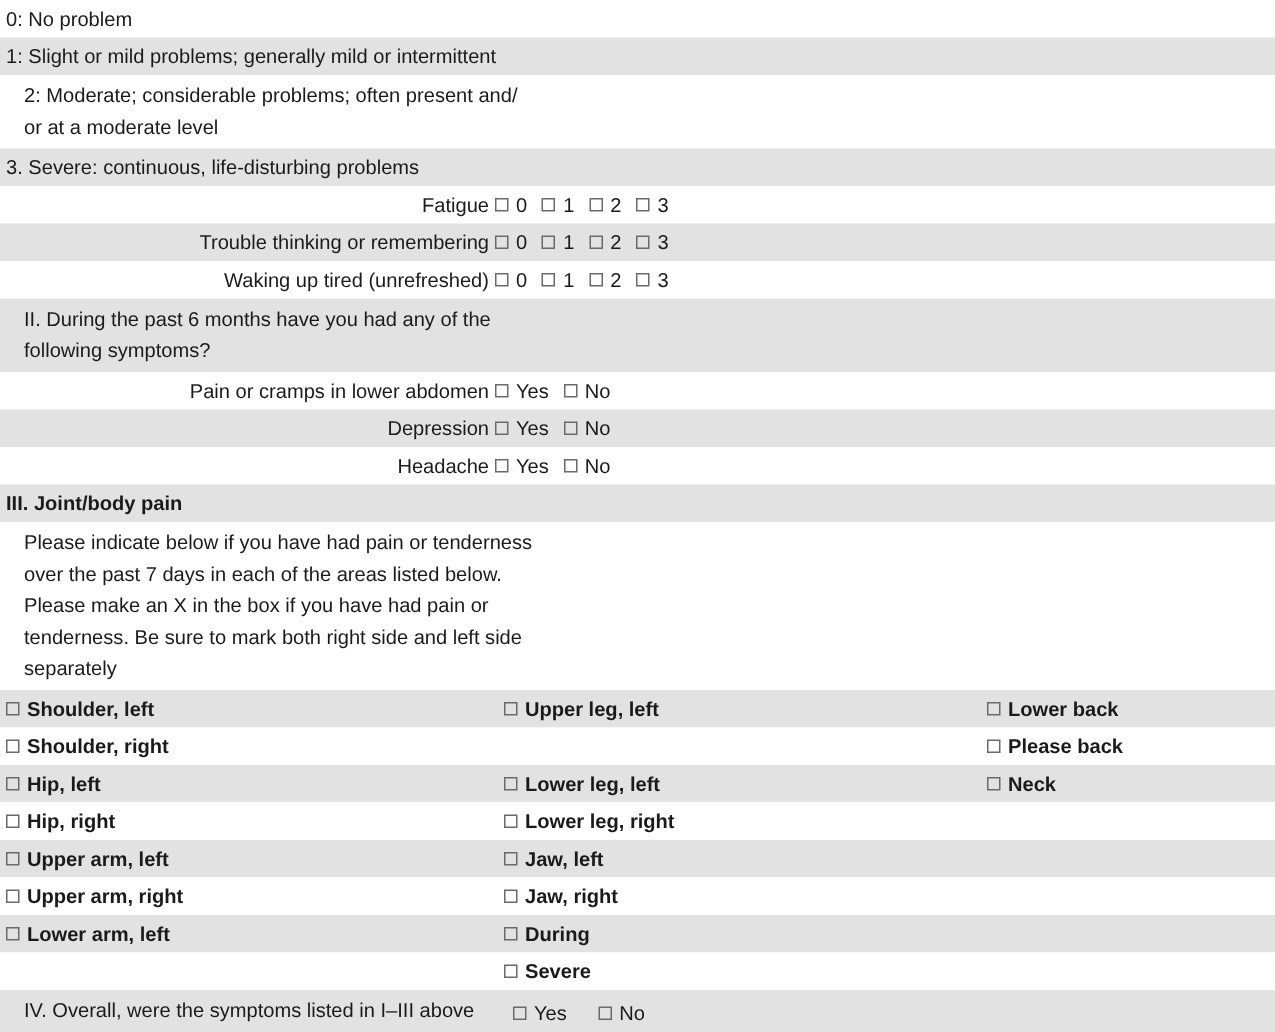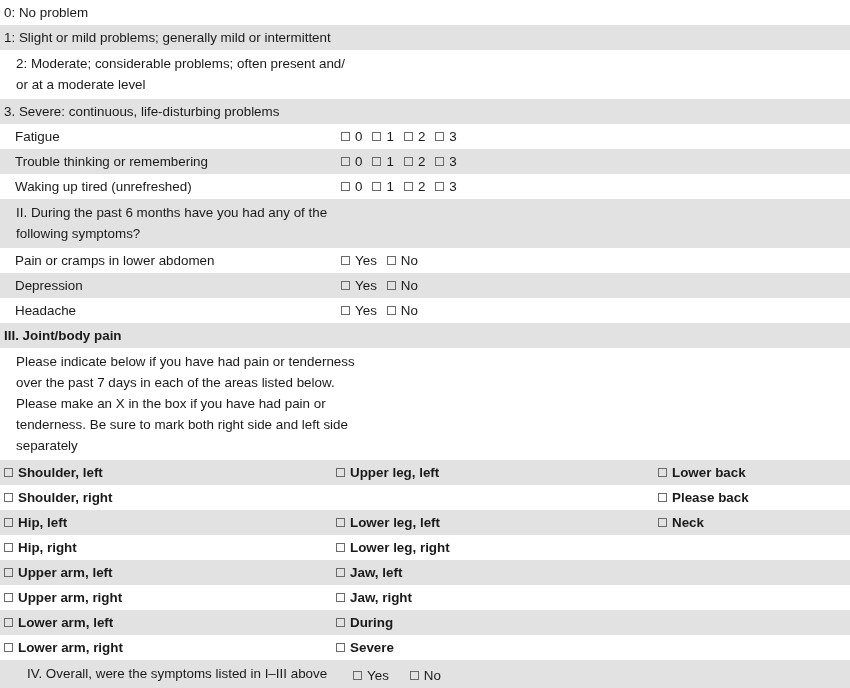--- a/index.html
+++ b/index.html
@@ -38,29 +38,29 @@
     padding: 0 4px 0 4px;
     white-space: pre-line;
   }
   .cell-opts {
     white-space: nowrap;
     display: flex;
     align-items: center;
   }
 
   
-  .row-single { height: 25px; align-items: center; }
+  .row-single { height: 25px; align-items: center; text-align: right; }
   .row-single .cell-label { padding-top: 0; }
 
   
   .row-multi { padding: 3px 0 4px 12px; }
   .row-multi .cell-label { line-height: 21px; }
 
   
-  .q-label { width: 330px; box-sizing: border-box; padding-left: 4px; margin-left: 11px; }
+  .q-label { width: 330px; box-sizing: border-box; padding-left: 4px; }
   .q-opts  { flex: 1; }
 
   .bold { font-weight: bold; }
 
   
   .cb {
     display: inline-block;
     width: 9px;
     height: 9px;
     border: 1px solid #6a6a6a;
@@ -329,24 +329,20 @@
           <span class="cb"></span>
           <span>Lower arm, left</span>
         </div>
       <div class="gcell gcol2">
           <span class="cb"></span>
           <span>During</span>
         </div>
     </div>
 
     <div class="grid-row">
-      <div class="gcell gcol1">
-          <span class="cb"></span>
-          <span>Lower arm, right</span>
-        </div>
       <div class="gcell gcol2">
           <span class="cb"></span>
           <span>Severe</span>
         </div>
     </div>
 
   </div>
 
   <div class="row row-multi shade">
     <div class="cell-label q-label"><span>IV. Overall, were the symptoms listed in I–III above

